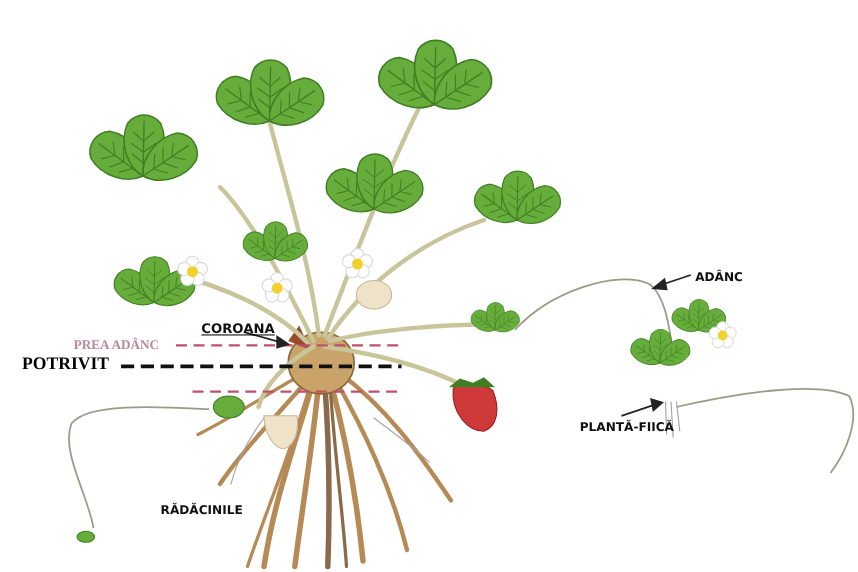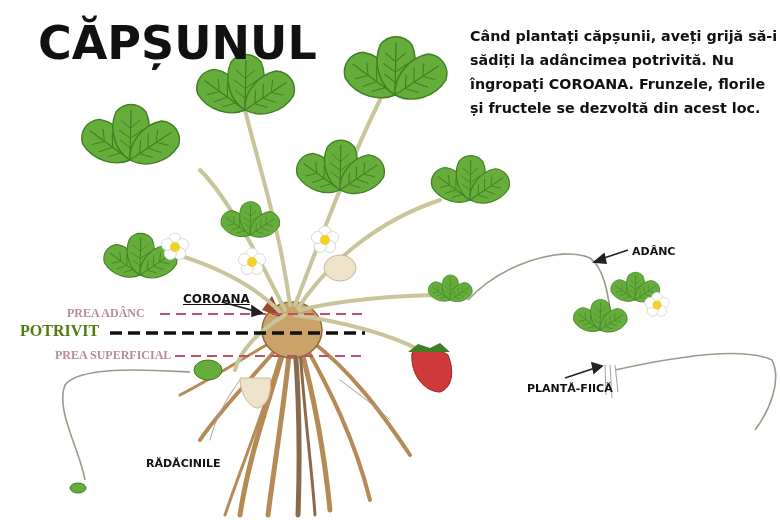--- a/index.html
+++ b/index.html
@@ -16,21 +16,21 @@
       position: absolute; left: 470px; top: 24px; width: 310px;
       font-size: 14.3px; font-weight: bold; color: #111111; line-height: 24px;
       font-family: "DejaVu Sans", sans-serif;
     }
     .label {
       position: absolute; font-weight: bold; font-size: 11px; color: #111111;
       font-family: "DejaVu Sans", sans-serif; white-space: nowrap;
     }
     .lvl { position: absolute; font-weight: bold; white-space: nowrap; font-family: Liberation Serif, serif; }
     .lvl.deep { left: 67px; top: 306px; font-size: 12px; color: #b98a9a; }
-    .lvl.right { left: 20px; top: 322px; font-size: 16px; color: #4d7c0f; }
+    .lvl.right { left: 20px; top: 322px; font-size: 16px; color: #000000; }
     .lvl.shallow { left: 55px; top: 348px; font-size: 12px; color: #b98a9a; }
   </style>
 </head>
 <body>
 
 <div class="stage">
 
   <svg class="art" width="780" height="520" viewBox="0 0 780 520">
     <defs>
       <g id="leaflet">
@@ -127,24 +127,21 @@
     <g stroke="#222" stroke-width="1.6" fill="#222">
       <line x1="222" y1="302" x2="258" y2="312"></line>
       <polygon points="262,313 252,306 252,316"></polygon>
       <line x1="628" y1="250" x2="598" y2="260"></line>
       <polygon points="594,262 604,254 606,263"></polygon>
       <line x1="565" y1="378" x2="598" y2="367"></line>
       <polygon points="602,366 592,363 594,373"></polygon>
     </g>
   </svg>
 
-  <div class="title">CĂPȘUNUL</div>
-  <div class="note">Când plantați căpșunii, aveți grijă să-i sădiți la adâncimea potrivită. Nu îngropați COROANA. Frunzele, florile și fructele se dezvoltă din acest loc.</div>
 
   <div class="label" style="left:183px; top:292px; font-size:12px;text-decoration:underline;">COROANA</div>
   <div class="label" style="left:632px; top:245px;">ADÂNC</div>
   <div class="label" style="left:513px; top:382px;margin-left:14px;">PLANTĂ-FIICĂ</div>
   <div class="label" style="left:146px; top:457px;">RĂDĂCINILE</div>
 
   <div class="lvl deep">PREA ADÂNC</div>
   <div class="lvl right">POTRIVIT</div>
-  <div class="lvl shallow">PREA SUPERFICIAL</div>
 </div>
 
 </body></html>

